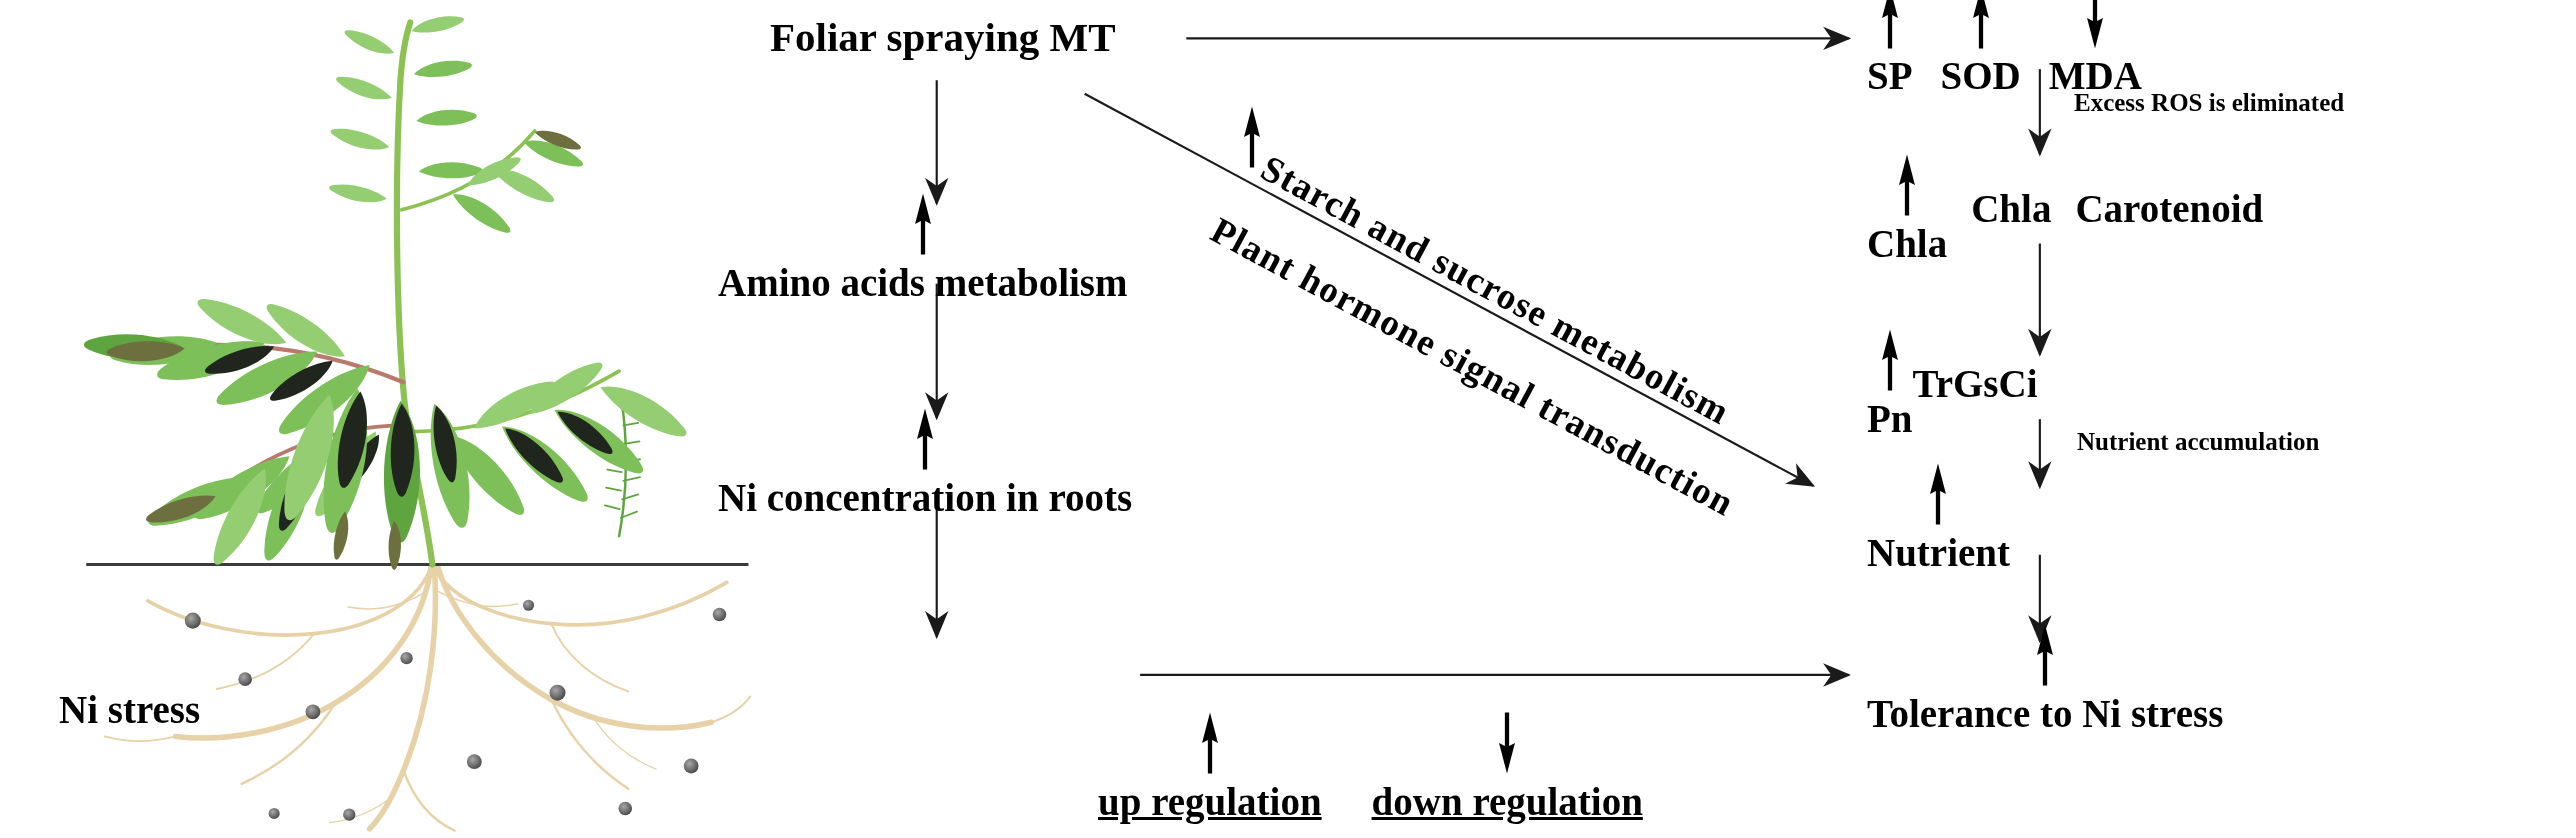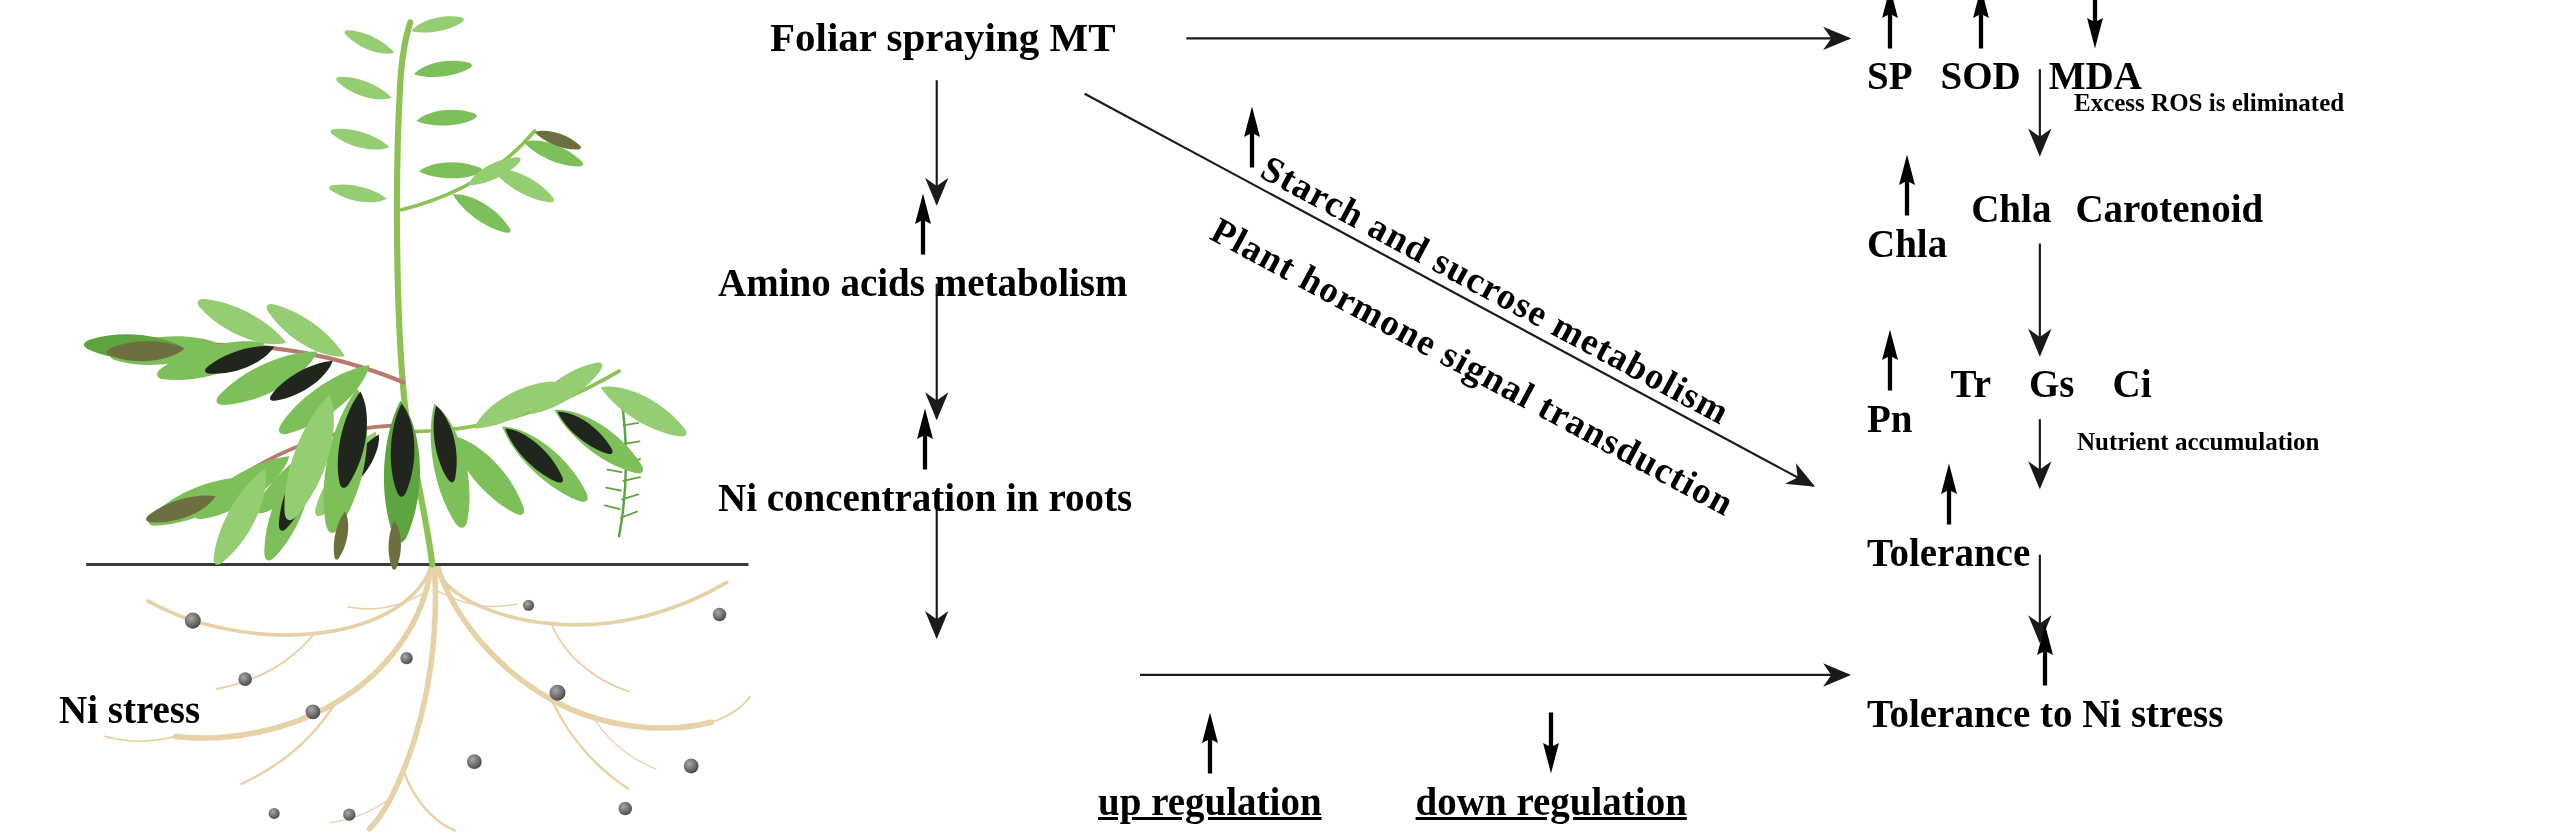--- a/index.html
+++ b/index.html
@@ -6,21 +6,21 @@
   .canvas{
     position:relative;width:2376px;height:839px;background:#fff;overflow:hidden;
     font-family:"Liberation Serif","DejaVu Serif",serif;font-weight:bold;color:var(--c-ink,#000);
   }
   .abs{position:absolute;}
   .lbl{font-size:39px;line-height:1;white-space:nowrap;}
   .lbl-big{font-size:41px;line-height:1;white-space:nowrap;}
   .note{font-size:25px;line-height:1;white-space:nowrap;font-family:Liberation Serif, serif;}
   .row{position:absolute;display:flex;align-items:center;height:68px;}
   .grp{display:flex;align-items:center;gap:6.2px;flex-direction:column;}
-  .gap46{gap:28px;} .gap56{gap:24px;} .gap62{gap:38px;} .gap100{gap:94px;text-decoration:underline;}
+  .gap46{gap:28px;} .gap56{gap:24px;} .gap62{} .gap100{gap:50px;text-decoration:underline;}
   .reg{width:22px;height:64px;flex:0 0 auto;}
   .reg.down{transform:rotate(180deg);}
   .rot-label{
     position:absolute;font-size:37px;line-height:1;white-space:nowrap;letter-spacing:1.2px;
     transform:rotate(28.3deg);transform-origin:0 0;
   }
   .connector{stroke:var(--c-connector,#1a1a1a);stroke-width:3.5;fill:none;}
   .groundline{stroke:var(--c-ground,#3b3b3b);stroke-width:5;}
   .rootpath{stroke:var(--c-root,#e7d2a8);fill:none;stroke-linecap:round;}
   .stempath{stroke:var(--c-stem,#8cc153);fill:none;stroke-linecap:round;}
@@ -241,21 +241,21 @@
     <span class="lbl">Ci</span>
   </div>
 
   <div class="abs note" style="left:2077px;top:429px">Nutrient accumulation</div>
 
   <div class="row" style="left:1867px;top:483px">
     <div class="grp">
       <svg class="reg up" viewBox="0 0 36 104">
           <use href="#uparrow-shape"></use>
         </svg>
-      <span class="lbl">Tolerance</span>
+      <span class="lbl">Nutrient</span>
     </div>
   </div>
 
   <div class="row" style="left:1867px;top:644px">
     <div class="grp">
       <svg class="reg up" viewBox="0 0 36 104">
           <use href="#uparrow-shape"></use>
         </svg>
       <span class="lbl">Tolerance to Ni stress</span>
     </div>

